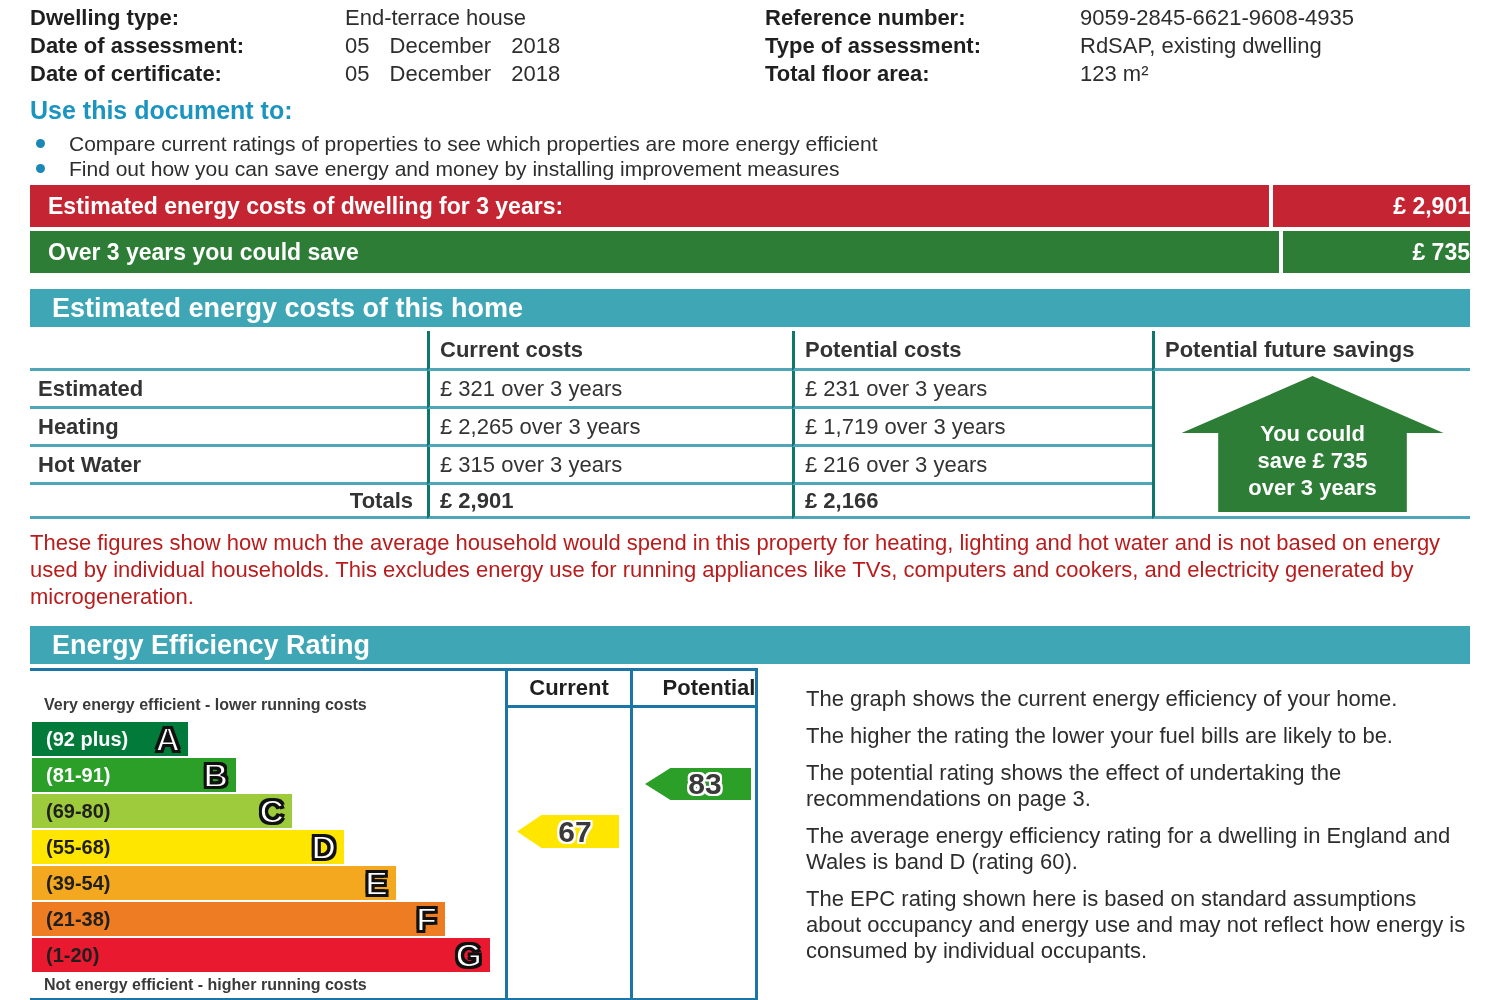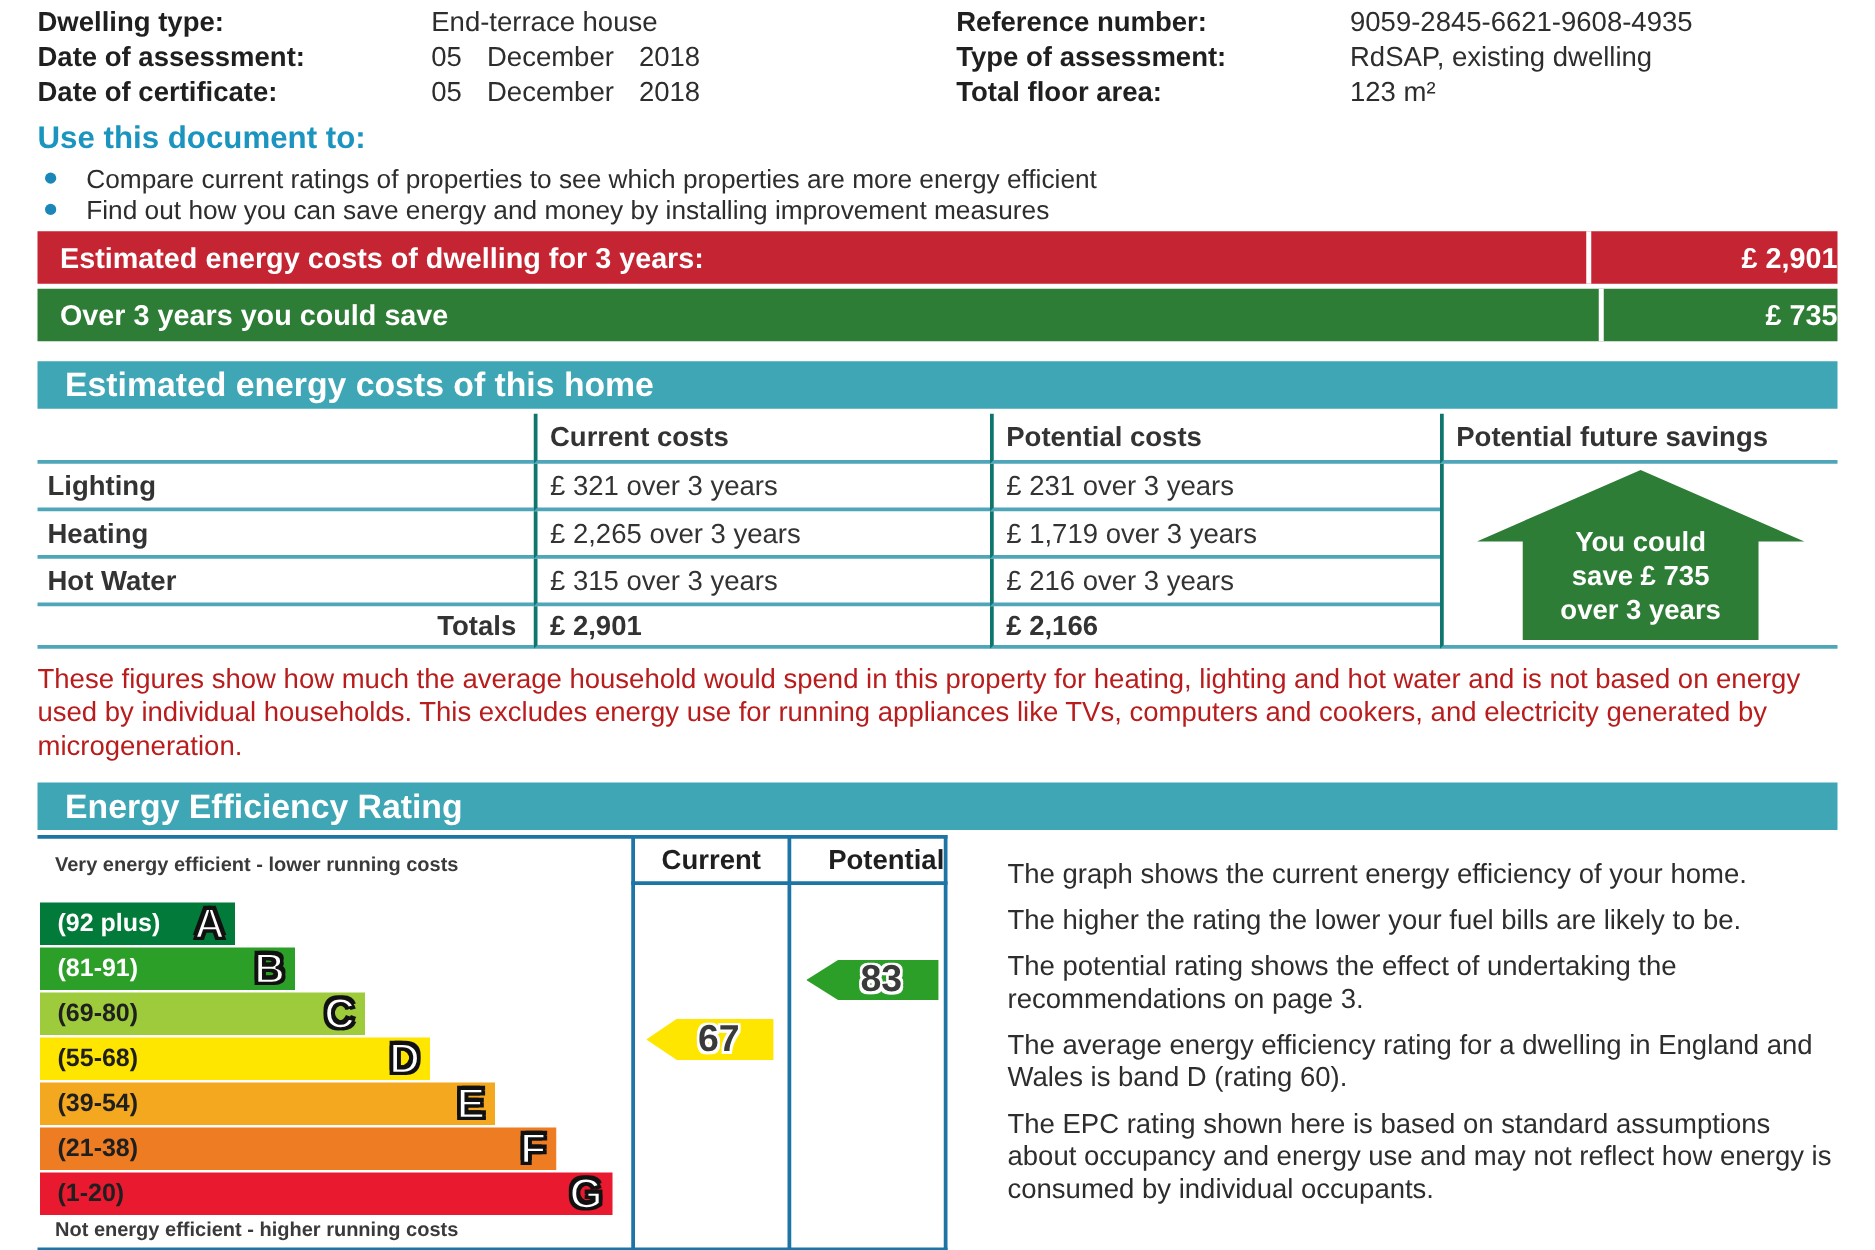--- a/index.html
+++ b/index.html
@@ -100,21 +100,21 @@
   .v2 { left:600px; top:0; bottom:0; width:3px; }
   .v3 { right:0; top:0; bottom:0; width:3px; }
   .ch-header-line { top:37px; left:475px; right:0; height:3px; }
   .ch-col-label {
     position:absolute; top:7px; font-weight:bold; font-size:22px; color:#1f1f1f;
     text-align:center;
   }
   .ch-col-label.cur { left:478px; width:122px; }
   .ch-col-label.pot { left:618px; width:122px; }
   .ch-caption { position:absolute; left:14px; font-weight:bold; font-size:16px; color:#3a3a3a; }
-  .ch-caption.top { top:16px; }
+  .ch-caption.top { top:28px; }
   .ch-caption.bottom { top:308px; }
   .bands { position:absolute; top:54px; left:2px; }
   .band {
     height:34px; margin-bottom:2px;
     display:flex; align-items:center; justify-content:space-between;
     padding:0 8px 0 14px;
   }
   .w-a { width:156px; } .w-b { width:204px; } .w-c { width:260px; }
   .w-d { width:312px; } .w-e { width:364px; } .w-f { width:413px; } .w-g { width:458px; }
   .range { font-weight:bold; font-size:20px; }
@@ -186,21 +186,21 @@
   </div>
 
   <div class="section-header">Estimated energy costs of this home</div>
 
   <div class="cost-table">
     <div class="cell bb"></div>
     <div class="cell th bl bb">Current costs</div>
     <div class="cell th bl bb">Potential costs</div>
     <div class="cell th bl bb">Potential future savings</div>
 
-    <div class="cell name bb">Lighting</div>
+    <div class="cell name bb">Estimated</div>
     <div class="cell td bl bb">£ 321 over 3 years</div>
     <div class="cell td bl bb">£ 231 over 3 years</div>
 
     <div class="cell name bb">Heating</div>
     <div class="cell td bl bb">£ 2,265 over 3 years</div>
     <div class="cell td bl bb">£ 1,719 over 3 years</div>
 
     <div class="cell name bb">Hot Water</div>
     <div class="cell td bl bb">£ 315 over 3 years</div>
     <div class="cell td bl bb">£ 216 over 3 years</div>

